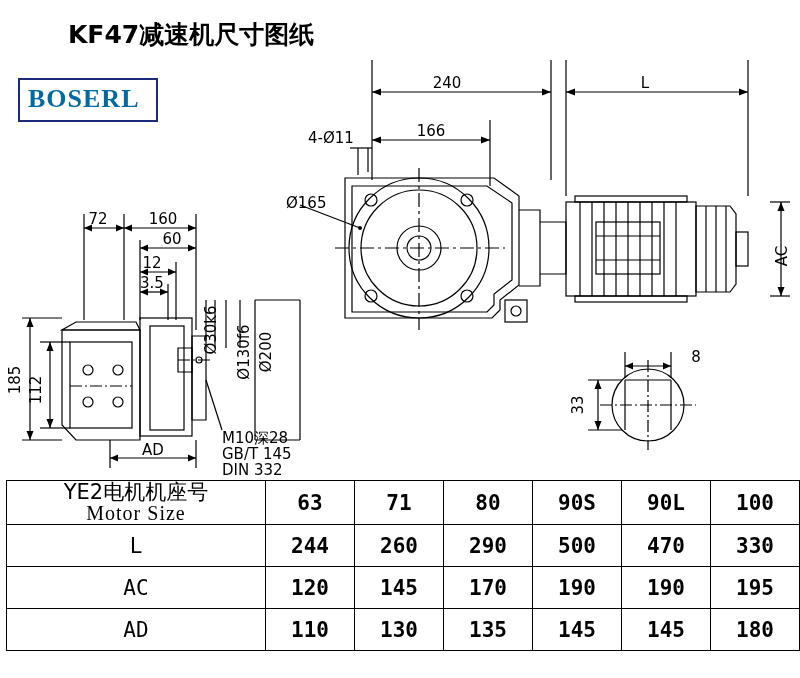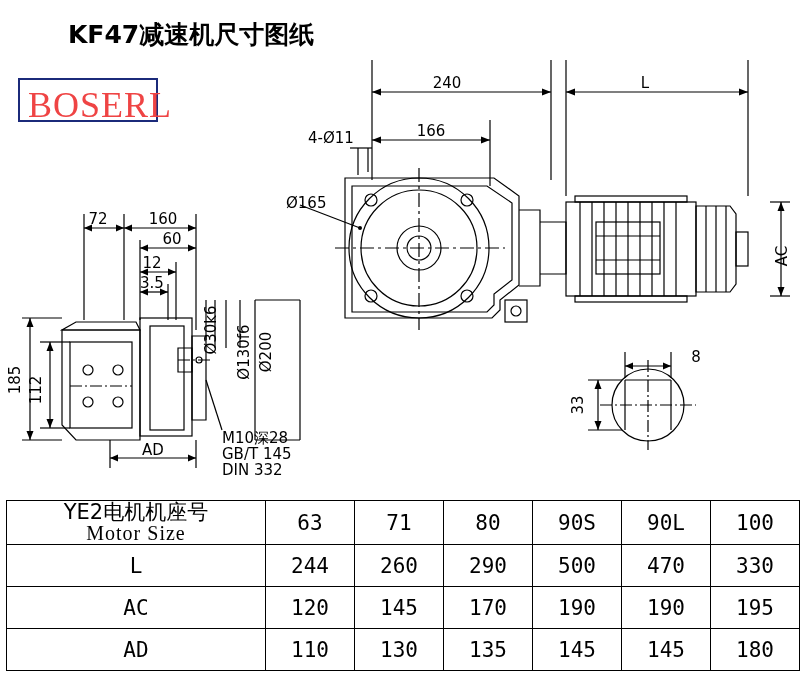--- a/index.html
+++ b/index.html
@@ -21,28 +21,28 @@
   }
   .logo{
     position:absolute;left:18px;top:78px;
     width:140px;height:44px;
     border:2px solid #1b2a7a;
     box-sizing:border-box;
   }
   .logo span{
     position:absolute;left:8px;top:4px;
     font-family:"Liberation Serif", serif;
-    font-weight:normal;font-size:36px;
-    color:#ef4444;
+    font-weight:bold;font-size:26px;
+    color:#0369a1;
     letter-spacing:1px;
   }
   svg.draw{position:absolute;left:0;top:0;width:800px;height:500px;}
   
   .spec{
-    position:absolute;left:6px;top:500px;
+    position:absolute;left:6px;top:480px;
     width:788px;
     border-collapse:collapse;
     table-layout:fixed;
     padding-left:24px;
   }
   .spec td{
     border:1.5px solid #000;
     text-align:center;
     font-family:"DejaVu Sans Mono","DejaVu Sans",monospace;
     font-size:21px;
@@ -60,21 +60,21 @@
     font-family:"DejaVu Sans", sans-serif;
     font-size:21px;
     display:block;
   }
   .label-cell .en{
     font-family:Liberation Serif, serif;
     font-size:20px;
     display:block;
     letter-spacing:1px;
   }
-  .spec td.v{width:88px;}
+  .spec td.v{width:88px;font-weight:bold;}
 </style>
 </head>
 <body>
 
 <div class="title">KF47减速机尺寸图纸</div>
 
 <div class="logo">
   <span>BOSERL</span>
 </div>
 

